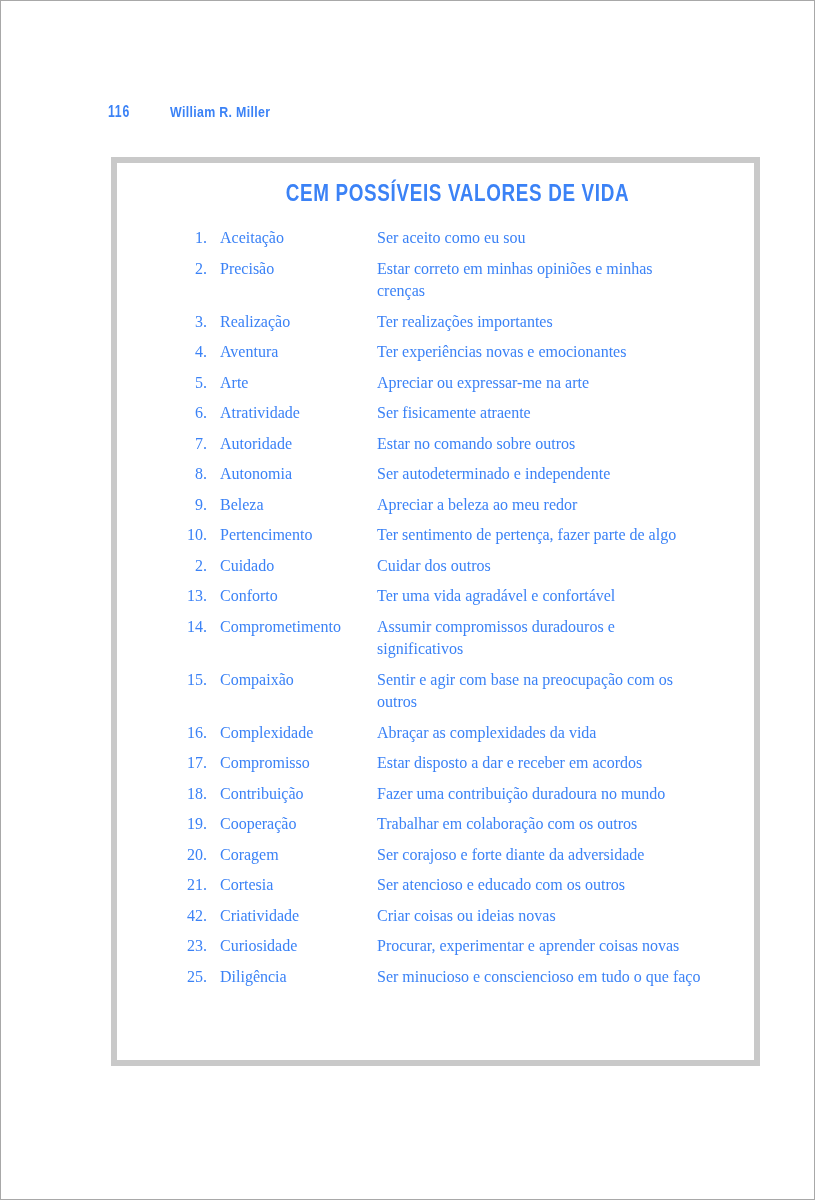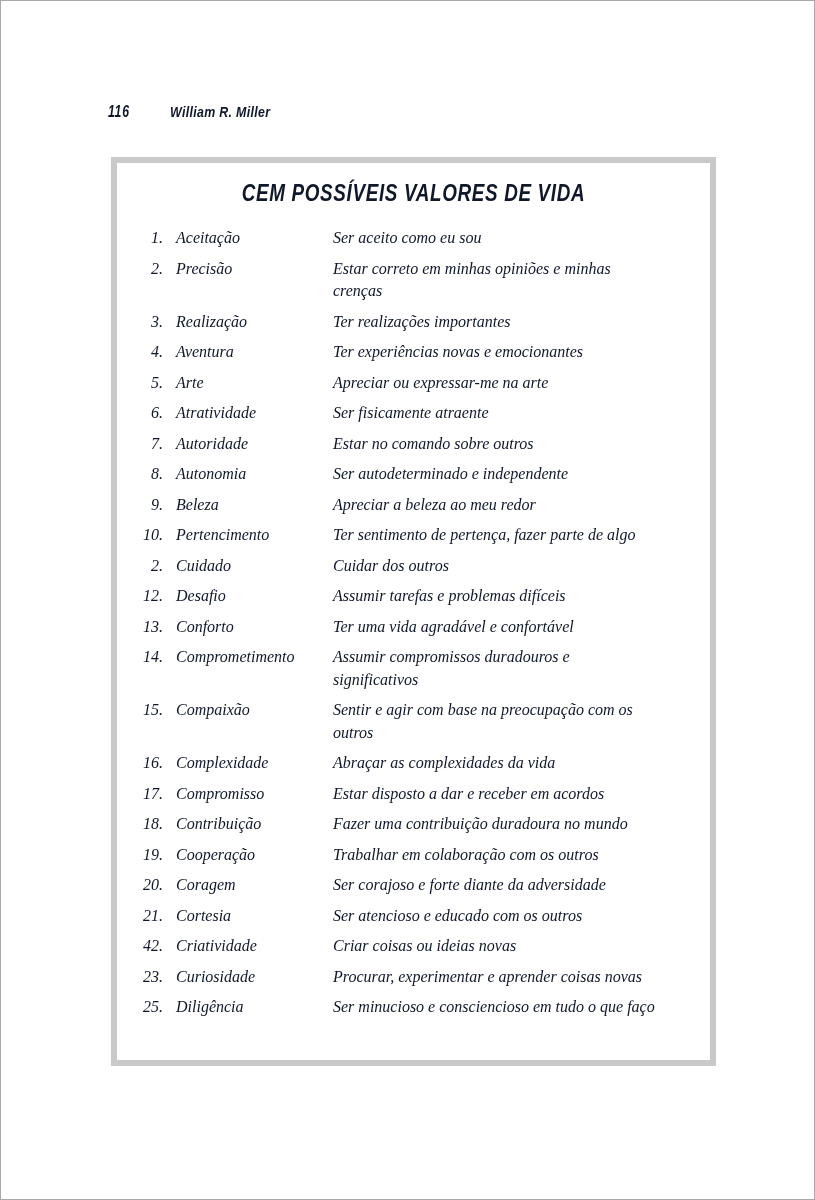--- a/index.html
+++ b/index.html
@@ -2,23 +2,22 @@
 <html><head>
 <meta charset="utf-8">
 <style>
   html,body{margin:0;padding:0;background:#ffffff;}
   .page{
     position:relative;
     width:813px;height:1198px;
     border:1px solid #a8a8a8;
     background:#ffffff;
     font-family:"Liberation Serif", serif;
-    color:#0f172a;
+    color:#3b82f6;
     overflow:hidden;
-    font-style:italic;
   }
   .running-header{
     position:absolute;left:107px;top:101px;
     font-family:"Liberation Sans", sans-serif;
     font-weight:700;
     white-space:nowrap;
     display:flex;align-items:baseline;
   }
   .page-number{
     display:inline-block;
@@ -34,20 +33,21 @@
     transform-origin:0 100%;
     letter-spacing:0.4px;
     margin-left:32px;
   }
   .values-box{
     position:absolute;left:110px;top:156px;
     width:593px;height:897px;
     border:6px solid #c9c9c9;
     background:#ffffff;
     box-sizing:content-box;
+    padding-left:44px;
   }
   .box-title{
     margin-top:17px;
     text-align:center;
     font-family:"Liberation Sans", sans-serif;
     font-weight:700;
     font-size:23px;
     line-height:26px;
   }
   .box-title > span{
@@ -146,25 +146,20 @@
           <span class="num">10.</span>
           <span class="name">Pertencimento</span>
           <span class="desc">Ter sentimento de pertença, fazer parte de algo</span>
         </div>
         <div class="row">
           <span class="num">2.</span>
           <span class="name">Cuidado</span>
           <span class="desc">Cuidar dos outros</span>
         </div>
         <div class="row">
-          <span class="num">12.</span>
-          <span class="name">Desafio</span>
-          <span class="desc">Assumir tarefas e problemas difíceis</span>
-        </div>
-        <div class="row">
           <span class="num">13.</span>
           <span class="name">Conforto</span>
           <span class="desc">Ter uma vida agradável e confortável</span>
         </div>
         <div class="row">
           <span class="num">14.</span>
           <span class="name">Comprometimento</span>
           <span class="desc">Assumir compromissos duradouros e
 significativos</span>
         </div>

